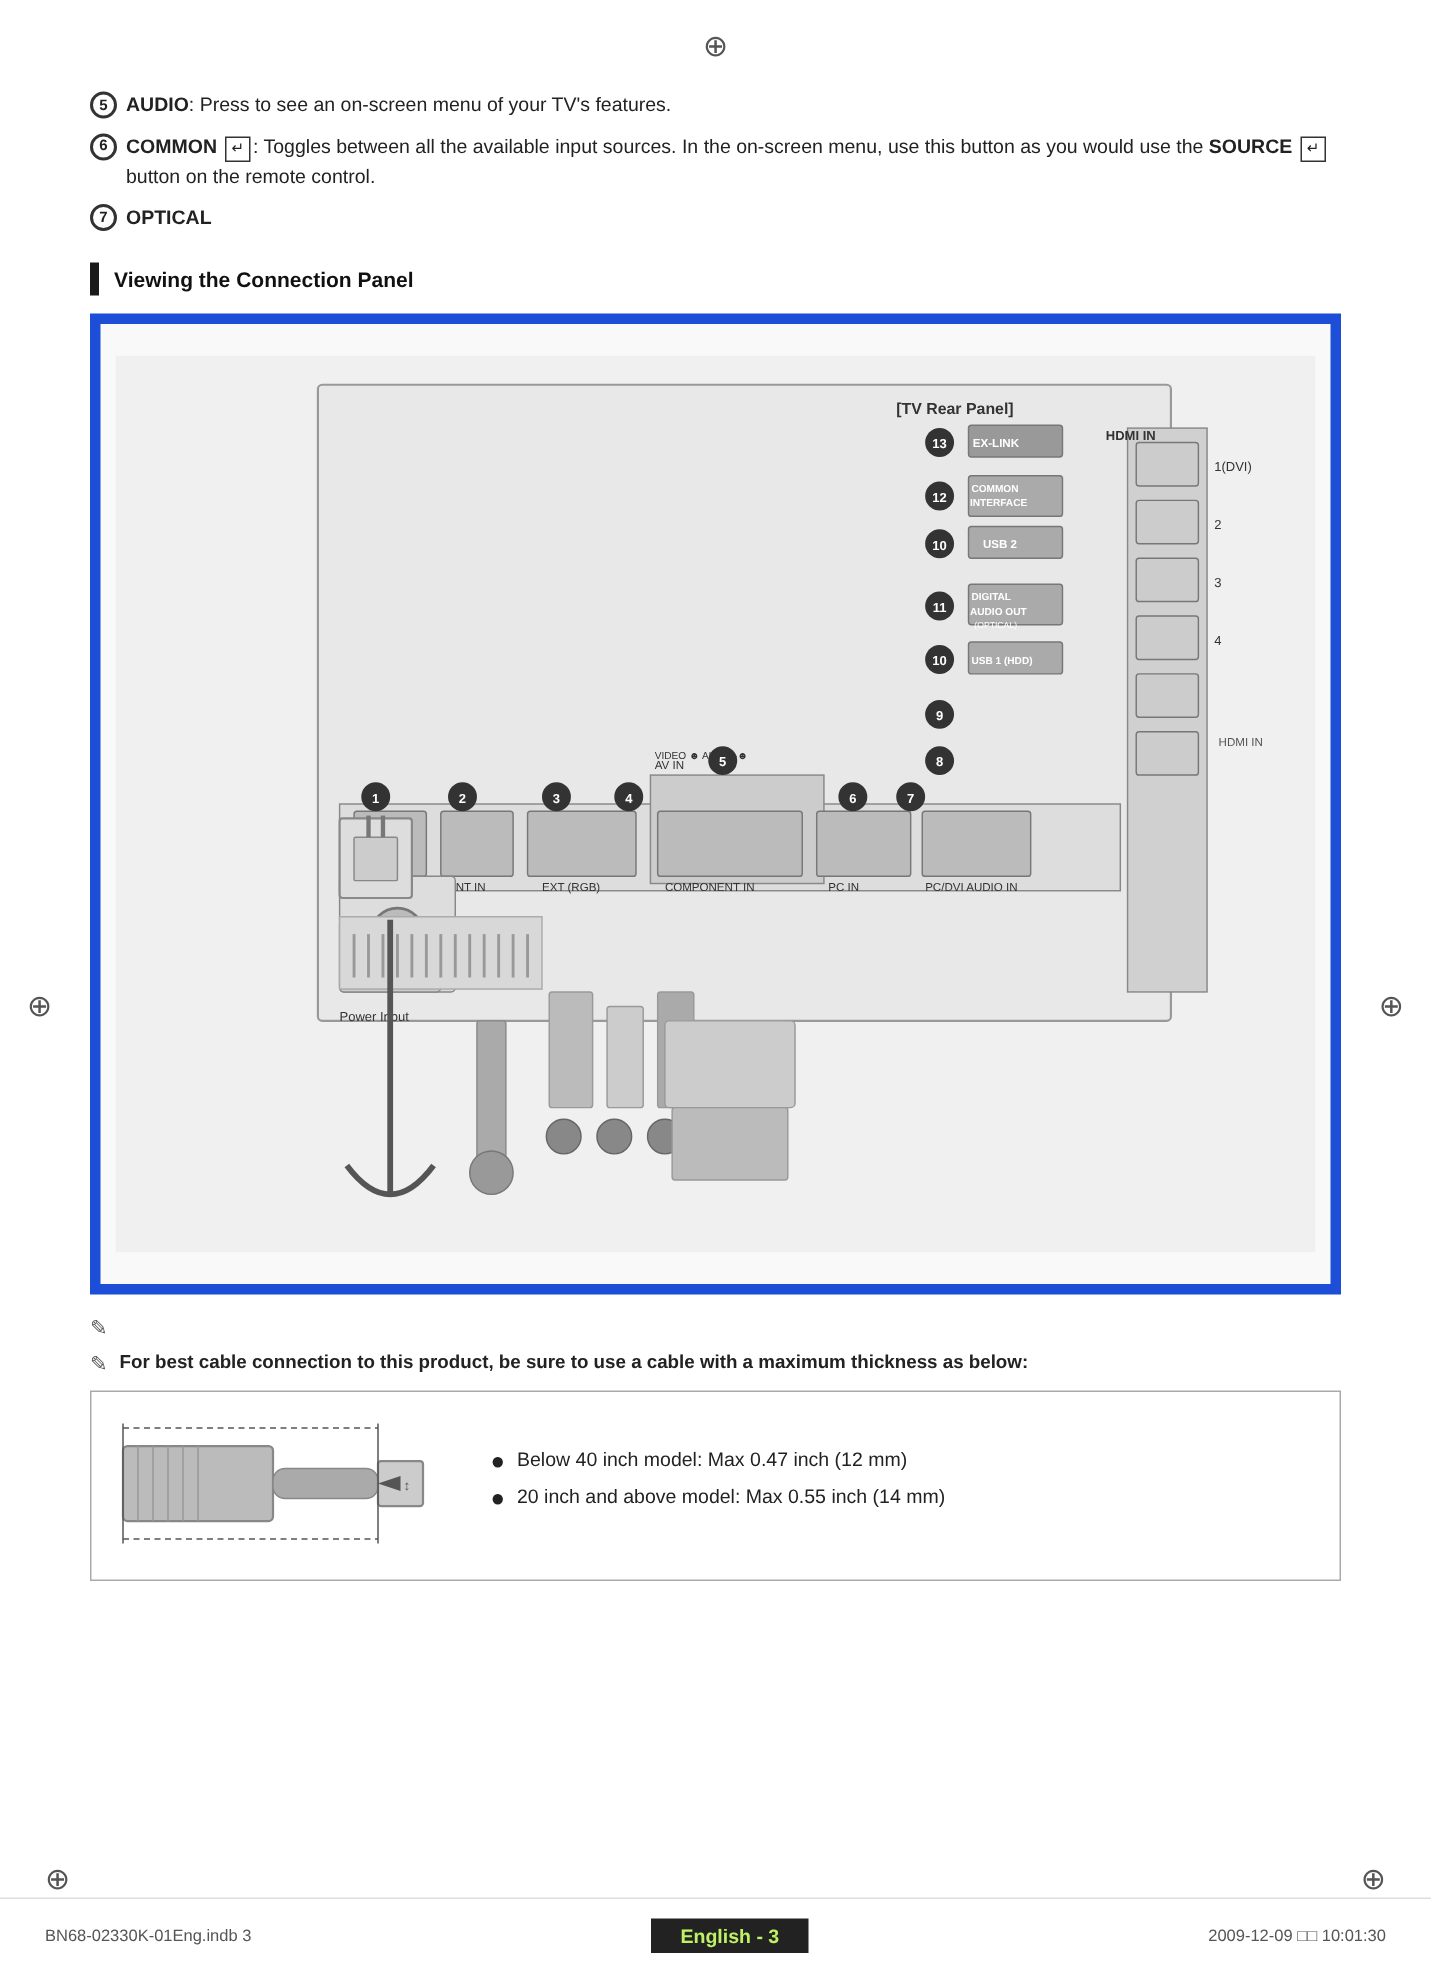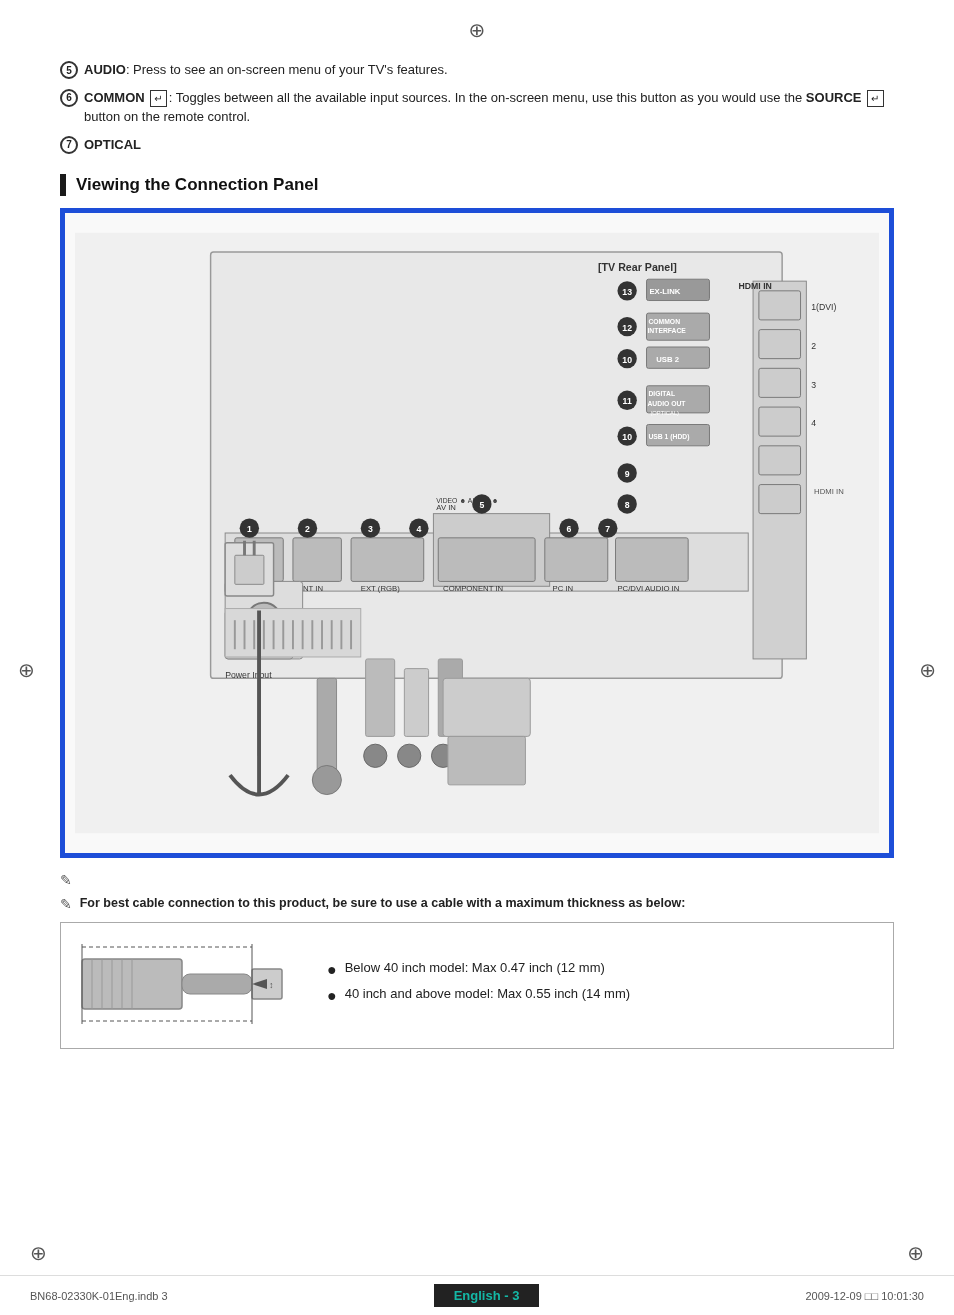--- a/index.html
+++ b/index.html
@@ -87,28 +87,28 @@
       align-items: center;
       margin: 20px 0 12px 0;
     }
     .section-bar {
       width: 6px;
       height: 22px;
       background: #1a1a1a;
       margin-right: 10px;
     }
     .section-title {
-      font-size: 17px;
+      font-size: 14px;
       font-weight: bold;
       color: #111;
     }
 
     
     .diagram-box {
-      border: 5px solid #1d4ed8;
+      border: 7px solid #1d4ed8;
       padding: 10px;
       margin-bottom: 14px;
       background: #f9f9f9;
       position: relative;
     }
 
     
     .tv-diagram {
       width: 100%;
       height: 620px;
@@ -158,37 +158,37 @@
       font-size: 16px;
       line-height: 1.2;
     }
 
     
     .page-footer {
       position: absolute;
       bottom: 0;
       left: 0;
       right: 0;
-      height: 40px;
+      height: 50px;
       display: flex;
       align-items: center;
       justify-content: space-between;
       padding: 11px 30px;
       border-top: 1px solid #ddd;
       font-size: 11px;
       color: #555;
     }
     .footer-center-wrap {
       display: flex;
       flex-direction: column;
       align-items: center;
     }
     .footer-lang-badge {
       background: #222;
-      color: #14b8a6;
+      color: #bef264;
       padding: 4px 20px;
       font-size: 13px;
       font-weight: bold;
     }
   </style>
 </head>
 <body>
 
 <div class="crosshair-top">⊕</div>
 <div class="crosshair-left">⊕</div>
@@ -426,21 +426,21 @@
         <text x="192" y="49" font-size="9" fill="#555">↕</text>
       </svg>
     </div>
     <div class="cable-specs">
       <div class="cable-spec-item">
         <span class="bullet-dot">●</span>
         <span>Below 40 inch model: Max 0.47 inch (12 mm)</span>
       </div>
       <div class="cable-spec-item">
         <span class="bullet-dot">●</span>
-        <span>40 inch and above model: Max 0.55 inch (14 mm)</span>
+        <span>20 inch and above model: Max 0.55 inch (14 mm)</span>
       </div>
     </div>
   </div>
 
 </div>
 
 <div class="page-footer">
   <span>BN68-02330K-01Eng.indb   3</span>
   <div class="footer-center-wrap">
     <span class="footer-lang-badge">

